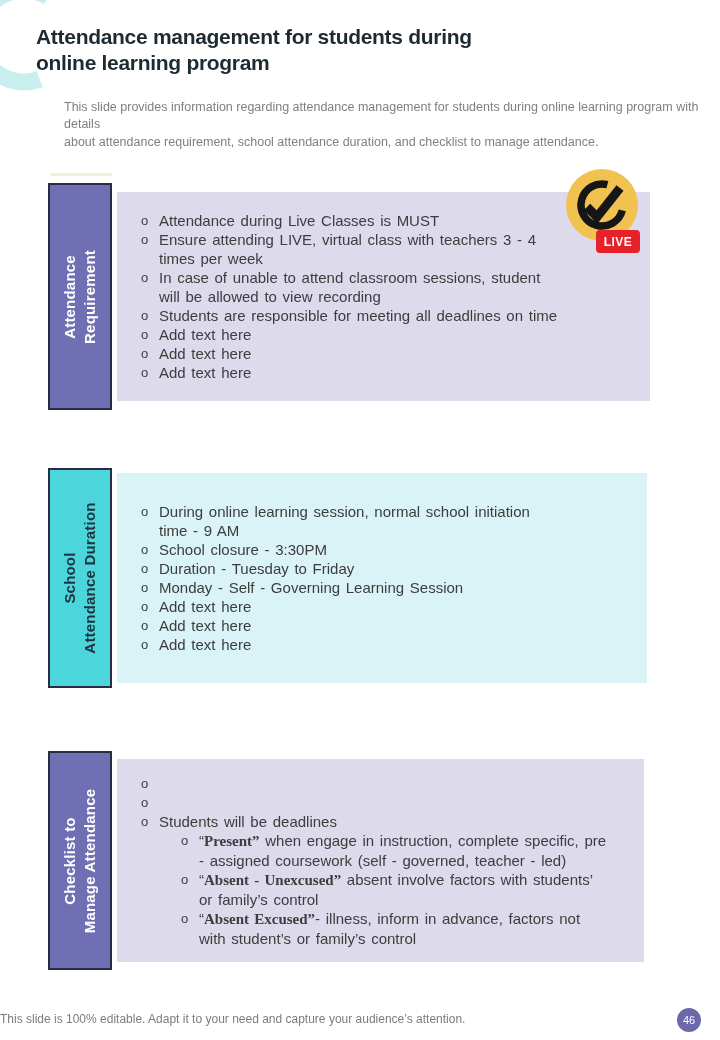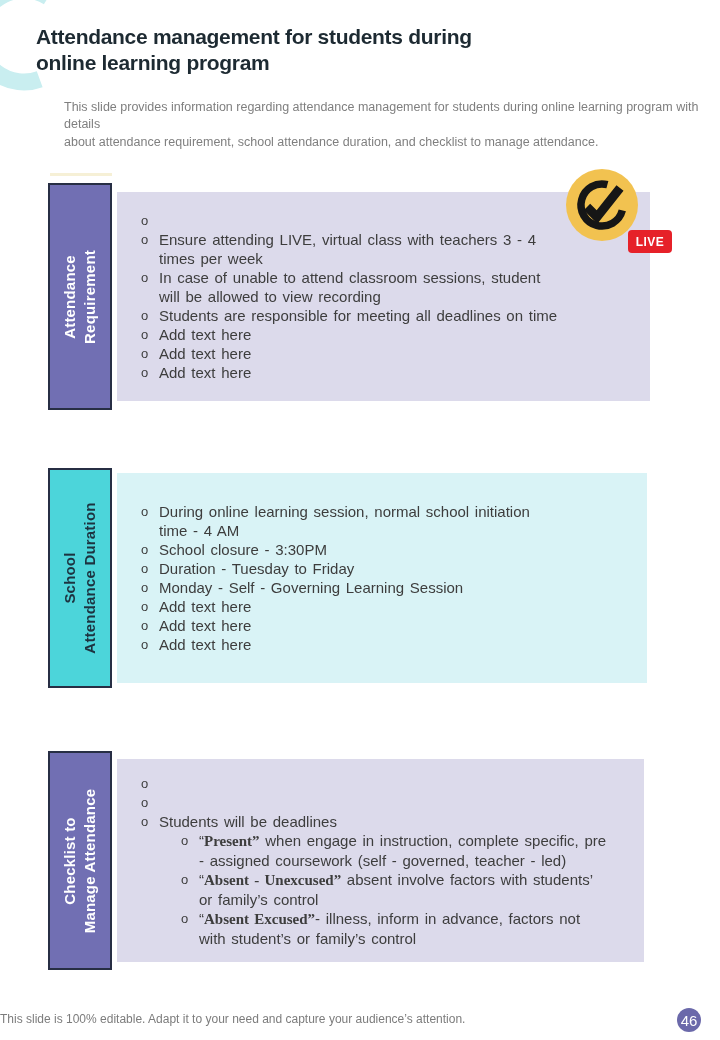--- a/index.html
+++ b/index.html
@@ -55,33 +55,33 @@
   .theme-teal   .content { background:#d9f3f6; }
 
   .bullet { display:flex; align-items:flex-start; color:#3d3d3d; font-size:15px; line-height:19px; }
   .bullet .marker { flex:none; width:18px; font-size:13px; line-height:19px; }
   .bullet .btext { white-space:pre-line; word-spacing:1.5px; }
   .bullet.level-2 { margin-left:40px; }
   .bullet b { font-weight:bold;font-family:Liberation Serif, serif; }
 
   .check-badge { position:absolute; left:566px; top:169px; width:72px; height:72px; }
   .live-badge {
-    position:absolute; left:628px; top:230px; width:44px; height:23px;
+    position:absolute; left:596px; top:230px; width:44px; height:23px;
     background:#e62129; border-radius:4px; color:#ffffff;
     font-size:12px; font-weight:bold; letter-spacing:0.4px;
     display:flex; align-items:center; justify-content:center;
   }
 
   .footer {
     position:absolute; left:0; top:1012px; width:100%;
     text-align:left; font-size:12px; color:#7c7c7c;
   }
   .page-badge {
     position:absolute; left:677px; top:1008px; width:24px; height:24px;
-    border-radius:50%; background:#6b69aa; color:#ffffff; font-size:15px;
+    border-radius:50%; background:#6b69aa; color:#ffffff; font-size:11px;
     display:flex; align-items:center; justify-content:center;
   }
 </style>
 </head>
 <body>
 
 <div class="slide">
 
   <svg class="ring" viewBox="0 0 120 120" width="120" height="120" aria-hidden="true">
     <path d="M 65.7 87.2 A 46 46 0 1 1 74.4 5.0" fill="none" stroke="#c9eef0" stroke-width="17"></path>
@@ -97,20 +97,21 @@
   <div class="section theme-purple" id="sec0">
     <div class="v-label">
       <div class="v-label-text">
           <div>Attendance</div>
           <div>Requirement</div>
         </div>
     </div>
     <div class="content bullets">
         <div class="bullet level-1">
           <span class="marker">o</span>
+          <span class="btext"><span>Attendance during Live Classes is MUST</span></span>
         </div>
         <div class="bullet level-1">
           <span class="marker">o</span>
           <span class="btext"><span>Ensure attending LIVE, virtual class with teachers 3 - 4
 times per week</span></span>
         </div>
         <div class="bullet level-1">
           <span class="marker">o</span>
           <span class="btext"><span>In case of unable to attend classroom sessions, student
 will be allowed to view recording</span></span>
@@ -138,21 +139,21 @@
     <div class="v-label">
       <div class="v-label-text">
           <div>School</div>
           <div>Attendance Duration</div>
         </div>
     </div>
     <div class="content bullets">
         <div class="bullet level-1">
           <span class="marker">o</span>
           <span class="btext"><span>During online learning session, normal school initiation
-time - 4 AM</span></span>
+time - 9 AM</span></span>
         </div>
         <div class="bullet level-1">
           <span class="marker">o</span>
           <span class="btext"><span>School closure - 3:30PM</span></span>
         </div>
         <div class="bullet level-1">
           <span class="marker">o</span>
           <span class="btext"><span>Duration - Tuesday to Friday</span></span>
         </div>
         <div class="bullet level-1">

